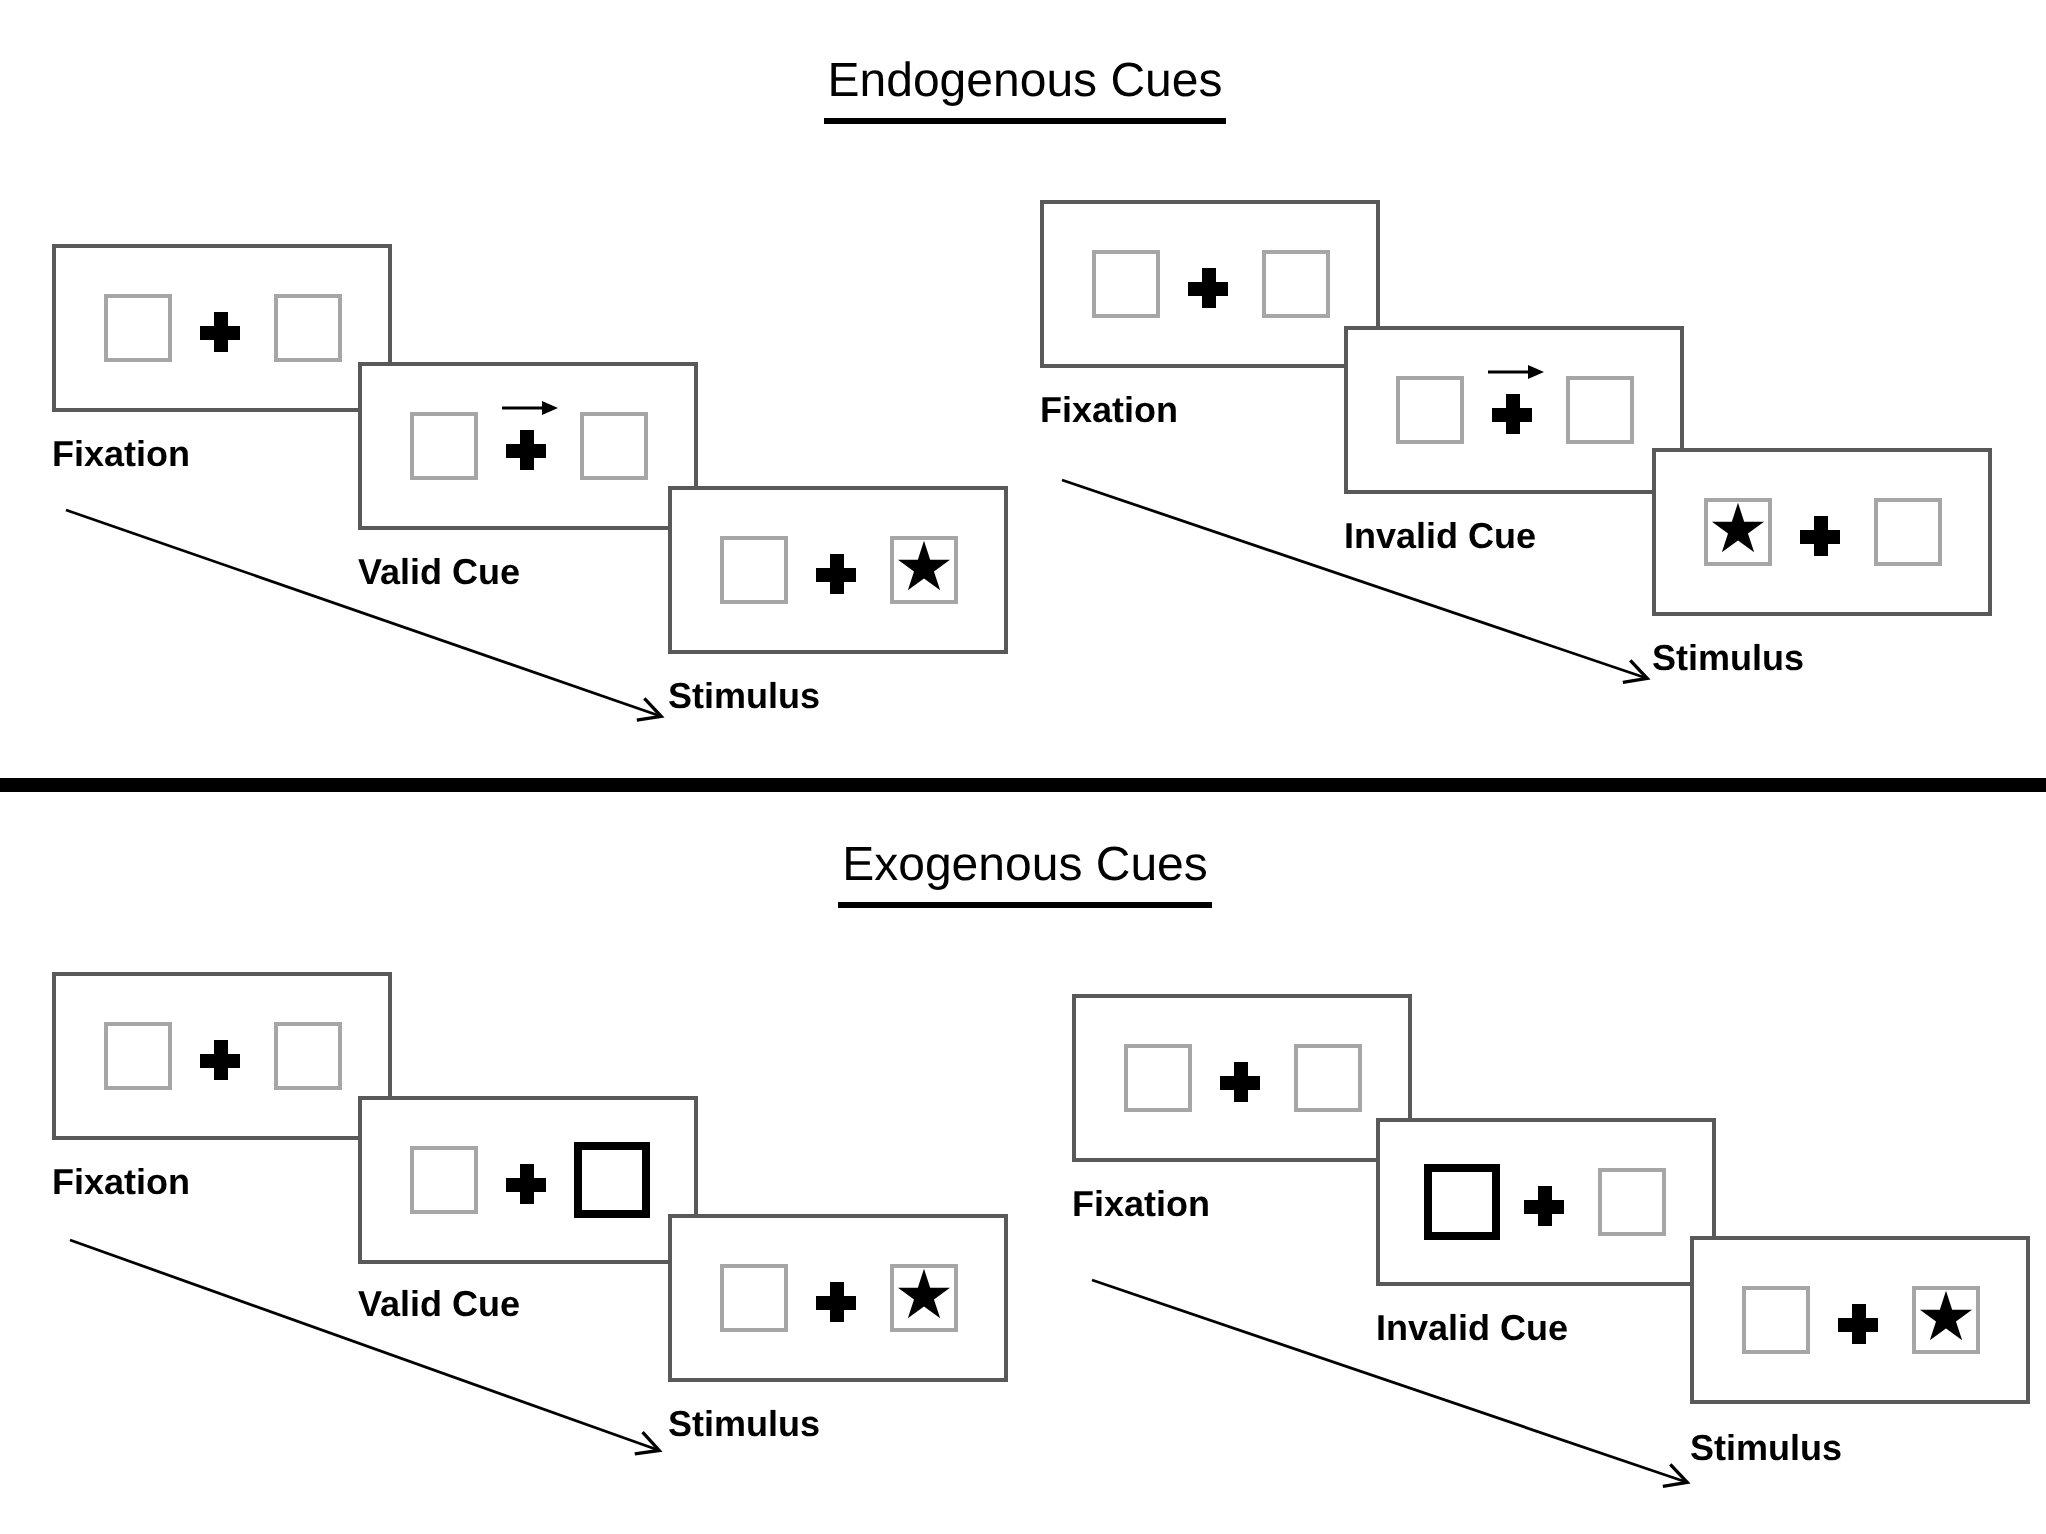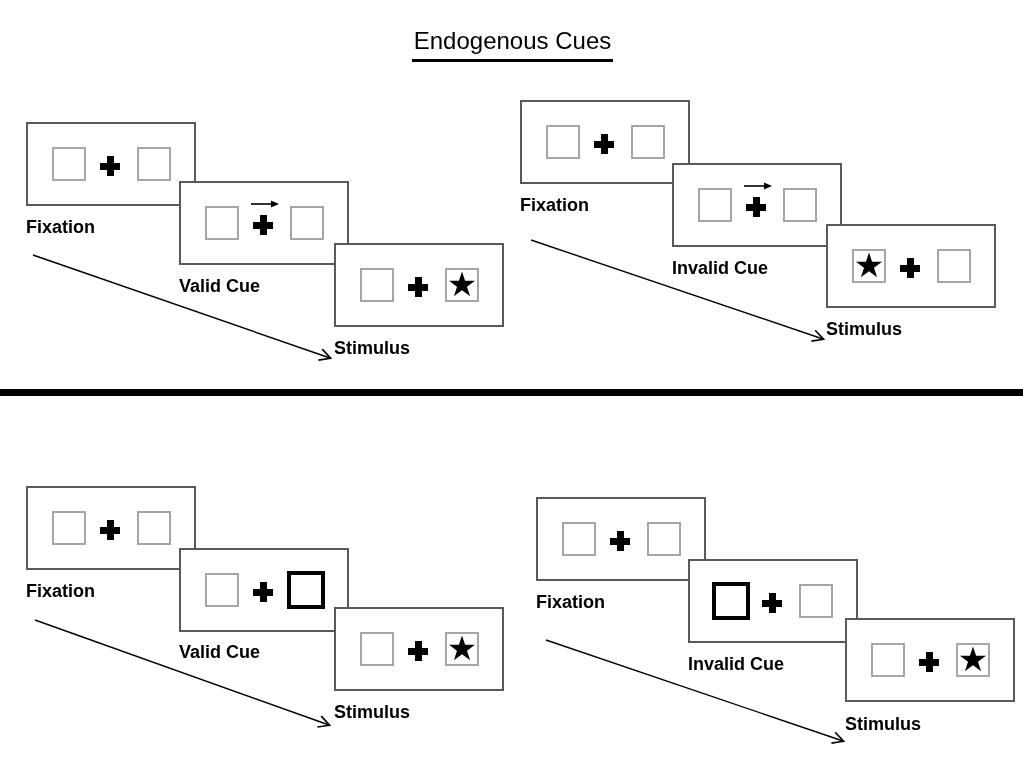--- a/index.html
+++ b/index.html
@@ -122,20 +122,21 @@
     <span class="sq left star-box">
         <span class="star">★</span>
       </span>
     <span class="plus"></span>
     <span class="sq right"></span>
   </div>
   <div class="card-label" style="left:826px;top:319px">Stimulus</div>
 
   <div class="divider"></div>
 
+  <h1 class="title" style="top:416px"><span class="title-text">Exogenous Cues</span></h1>
 
   <div class="card z1" style="left:26px;top:486px">
     <span class="sq left"></span>
     <span class="plus"></span>
     <span class="sq right"></span>
   </div>
   <div class="card-label" style="left:26px;top:581px">Fixation</div>
 
   <div class="card z2" style="left:179px;top:548px">
     <span class="sq left"></span>

